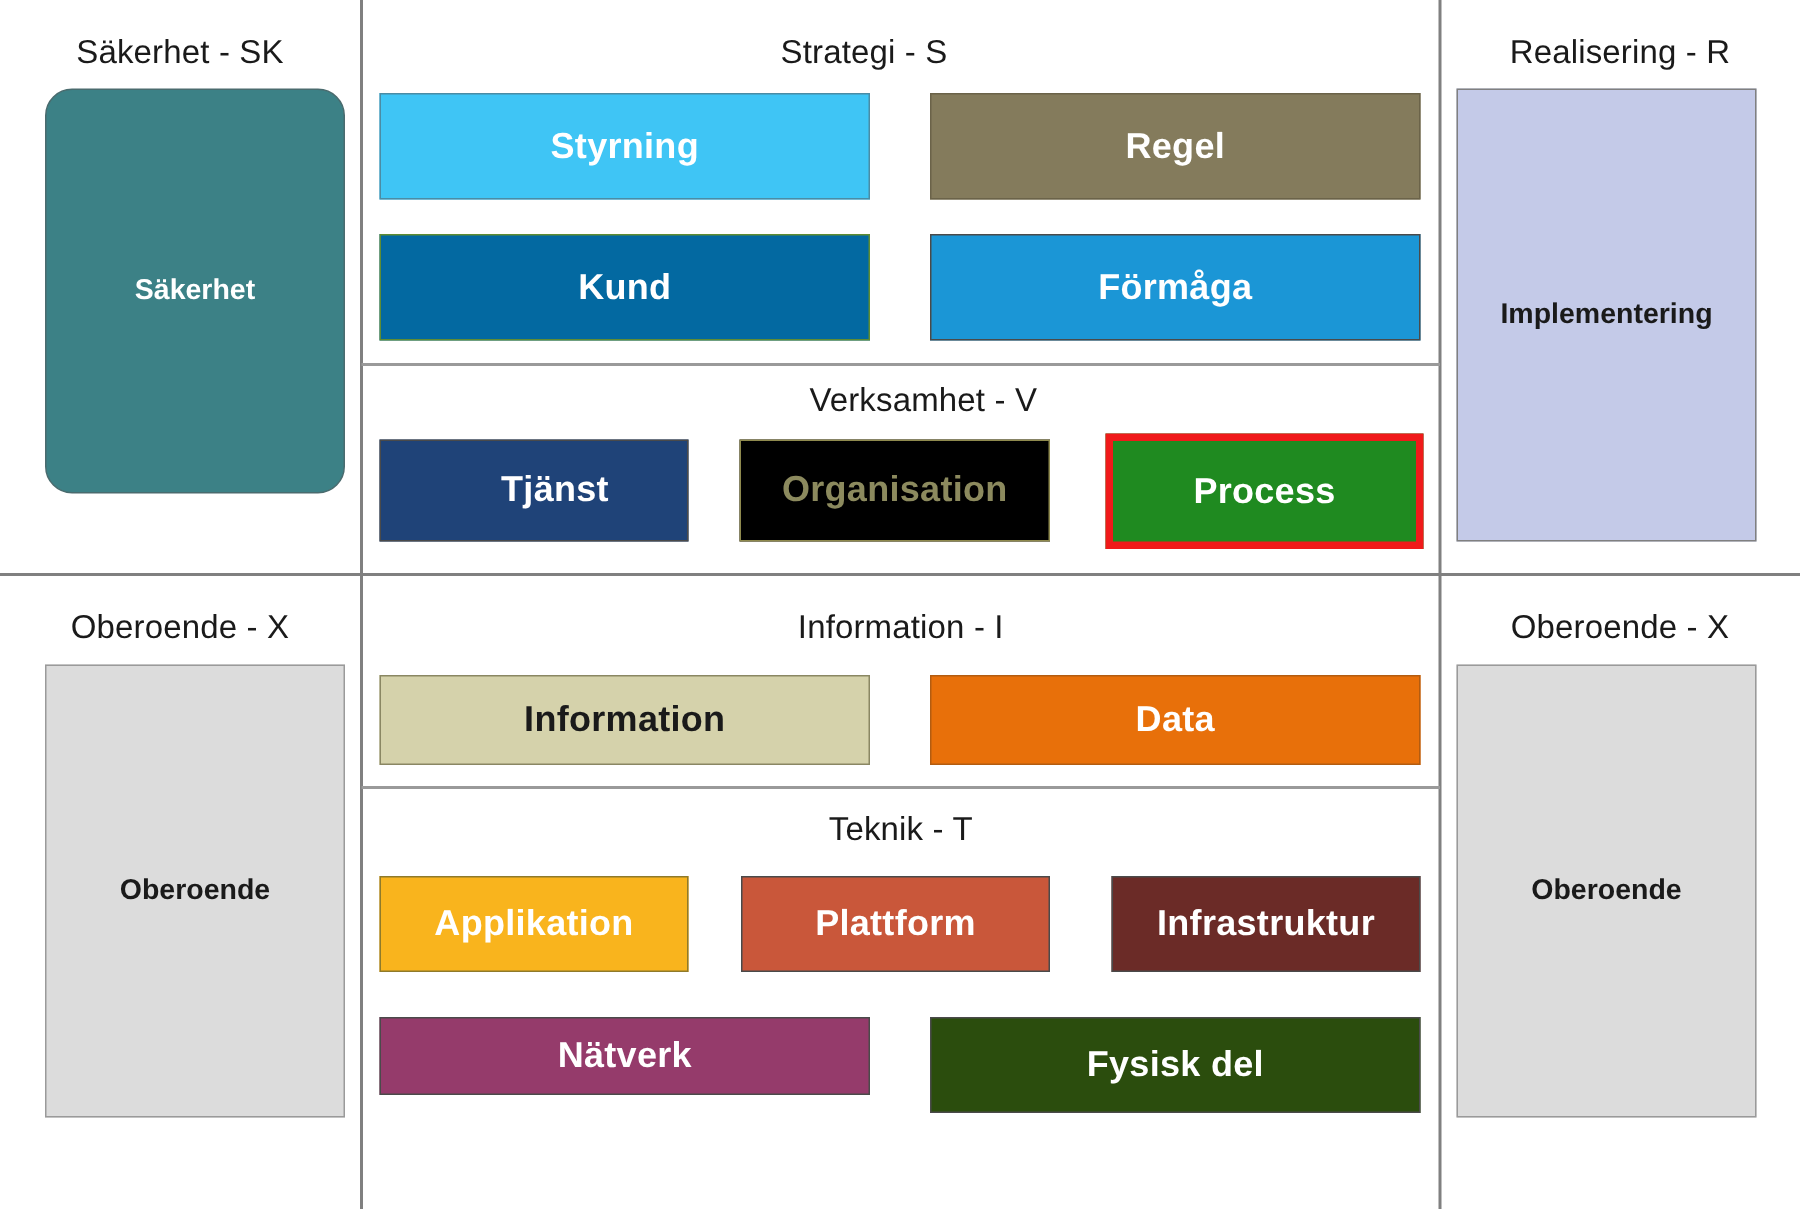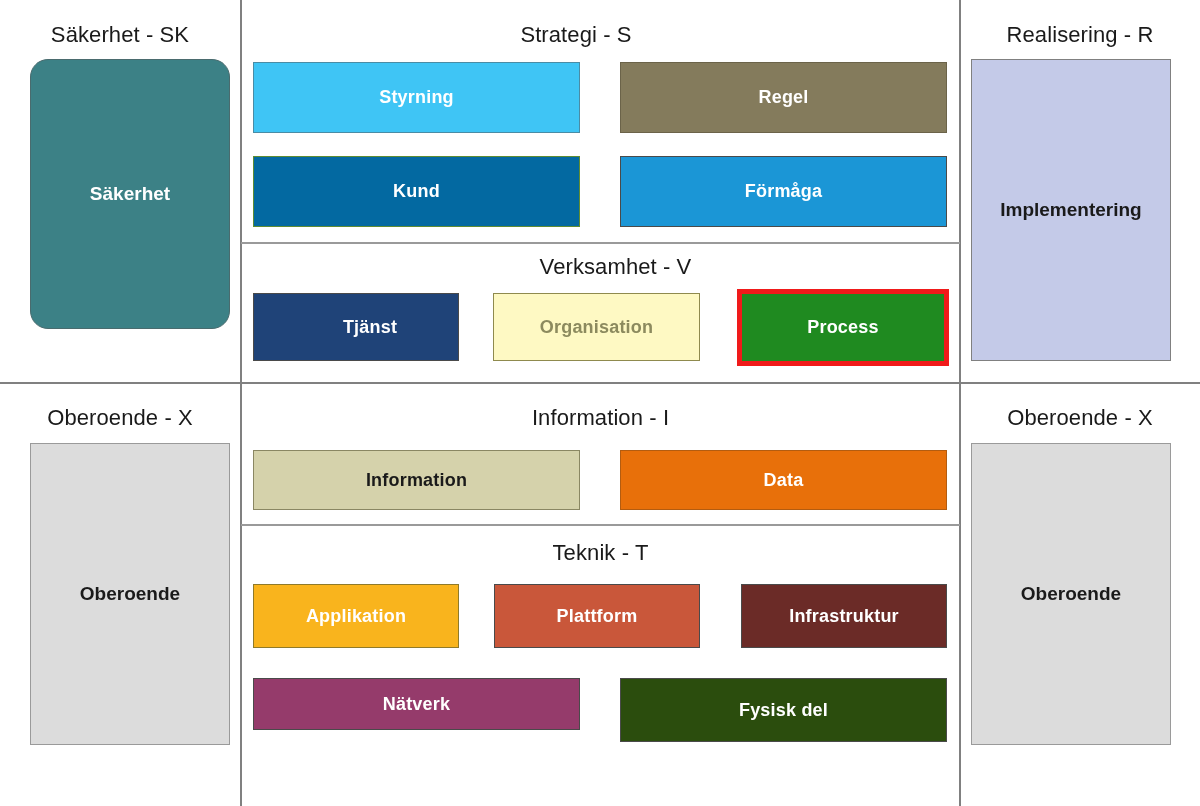--- a/index.html
+++ b/index.html
@@ -43,21 +43,21 @@
     letter-spacing: .1px;
     white-space: nowrap;
   }
   
   .node {
     position: absolute;
     box-sizing: border-box;
     display: flex;
     align-items: center;
     justify-content: center;
-    font-size: 18px;
+    font-size: 24px;
     font-weight: bold;
     letter-spacing: .2px;
     border: 1px solid #7f7f63;
   }
   .node.thick-red {
     border: 5px solid #F01A1A;
   }
   .panel {
     position: absolute;
     box-sizing: border-box;
@@ -118,21 +118,21 @@
   <div class="node" style="left:253px; top:156px; width:327px; height:71px;
               background:#0369a1; color:#ffffff; border-color:#5f8c32;">Kund</div>
 
   <div class="node" style="left:620px; top:156px; width:327px; height:71px;
               background:#1B96D6; color:#ffffff; border-color:#4a4a4a;">Förmåga</div>
 
   <div class="node" style="left:253px; top:293px; width:206px; height:68px;
               background:#1F4378; color:#ffffff; border-color:#4a4a4a;padding-left:28px;">Tjänst</div>
 
   <div class="node" style="left:493px; top:293px; width:207px; height:68px;
-              background:#fef9c3; color:#8C8A5E; border-color:#8f8a4e;">Organisation</div>
+              background:#000000; color:#8C8A5E; border-color:#8f8a4e;">Organisation</div>
 
   <div class="node thick-red" style="left:737px; top:289px; width:212px; height:77px;
               background:#1F8A20; color:#ffffff;">Process</div>
 
   <div class="node" style="left:253px; top:450px; width:327px; height:60px;
               background:#D5D2AB; color:#1a1a1a; border-color:#8a8763;">Information</div>
 
   <div class="node" style="left:620px; top:450px; width:327px; height:60px;
               background:#E8700A; color:#ffffff; border-color:#b35c10;">Data</div>
 

